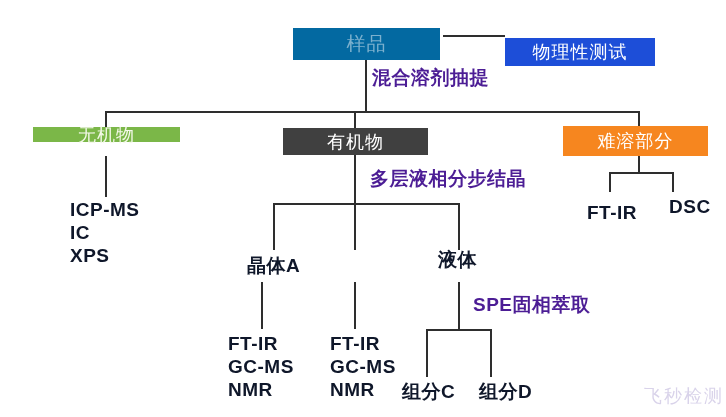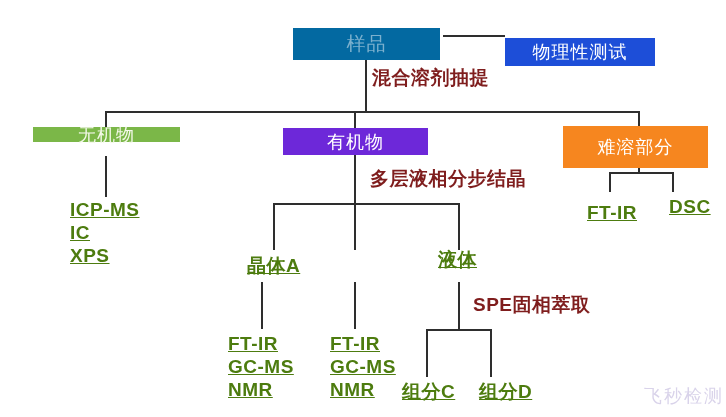--- a/index.html
+++ b/index.html
@@ -11,26 +11,26 @@
   .line{position:absolute;background:#2e2e2e;}
   .line.v{width:1.5px;}
   .line.h{height:1.5px;}
   .node{
     position:absolute;display:flex;align-items:center;justify-content:center;
     color:#ffffff;font-size:18px;letter-spacing:1px;white-space:nowrap;
   }
   .node.sample{color:rgba(255,255,255,0.48);font-size:19px;}
   .node.inorganic{color:#f3f8e8;}
   .red-note{
-    position:absolute;color:#7f1d1d;font-size:19px;font-weight:bold;
+    position:absolute;color:#4c1d95;font-size:19px;font-weight:bold;
     letter-spacing:0.5px;white-space:nowrap;
   }
   .leaf{
-    position:absolute;color:#4d7c0f;font-size:19px;font-weight:bold;
-    white-space:nowrap;letter-spacing:0.5px;text-decoration:underline;
+    position:absolute;color:#0f172a;font-size:19px;font-weight:bold;
+    white-space:nowrap;letter-spacing:0.5px;
   }
   .leaf-list div{line-height:23px;}
   .watermark{
     position:absolute;color:#d9d3ea;font-size:18px;letter-spacing:2px;
     white-space:nowrap;font-weight:normal;
   }
 </style>
 </head>
 <body>
 
@@ -59,22 +59,22 @@
   <div class="line v" style="left:490px;top:329px;height:48px"></div>
 
   <div class="line v" style="left:638px;top:156px;height:16px"></div>
   <div class="line h" style="left:609px;top:172px;width:64px"></div>
   <div class="line v" style="left:609px;top:172px;height:20px"></div>
   <div class="line v" style="left:672px;top:172px;height:20px"></div>
 
   <div class="node sample" style="left: 293px; top: 28px; width: 147px; height: 32px; background: #0369a1;">样品</div>
   <div class="node" style="left: 505px; top: 22px; width: 150px; height: 28px; background: #1d4ed8; margin-top: 16px;">物理性测试</div>
   <div class="node inorganic" style="left: 33px; top: 127px; width: 147px; height: 15px; background: rgb(123, 183, 72);">无机物</div>
-  <div class="node" style="left: 283px; top: 128px; width: 145px; height: 27px; background: #6d28d9;">有机物</div>
-  <div class="node" style="left: 563px; top: 126px; width: 145px; height: 42px; background: rgb(246, 134, 31);">难溶部分</div>
+  <div class="node" style="left: 283px; top: 128px; width: 145px; height: 27px; background: #404040;">有机物</div>
+  <div class="node" style="left: 563px; top: 126px; width: 145px; height: 30px; background: rgb(246, 134, 31);">难溶部分</div>
 
   <div class="red-note" style="left:372px;top:65px">混合溶剂抽提</div>
   <div class="red-note" style="left:370px;top:166px">多层液相分步结晶</div>
   <div class="red-note" style="left:473px;top:292px">SPE固相萃取</div>
 
   <div class="leaf leaf-list" style="left:70px;top:198px">
     <div>ICP-MS</div>
     <div>IC</div>
     <div>XPS</div>
   </div>

